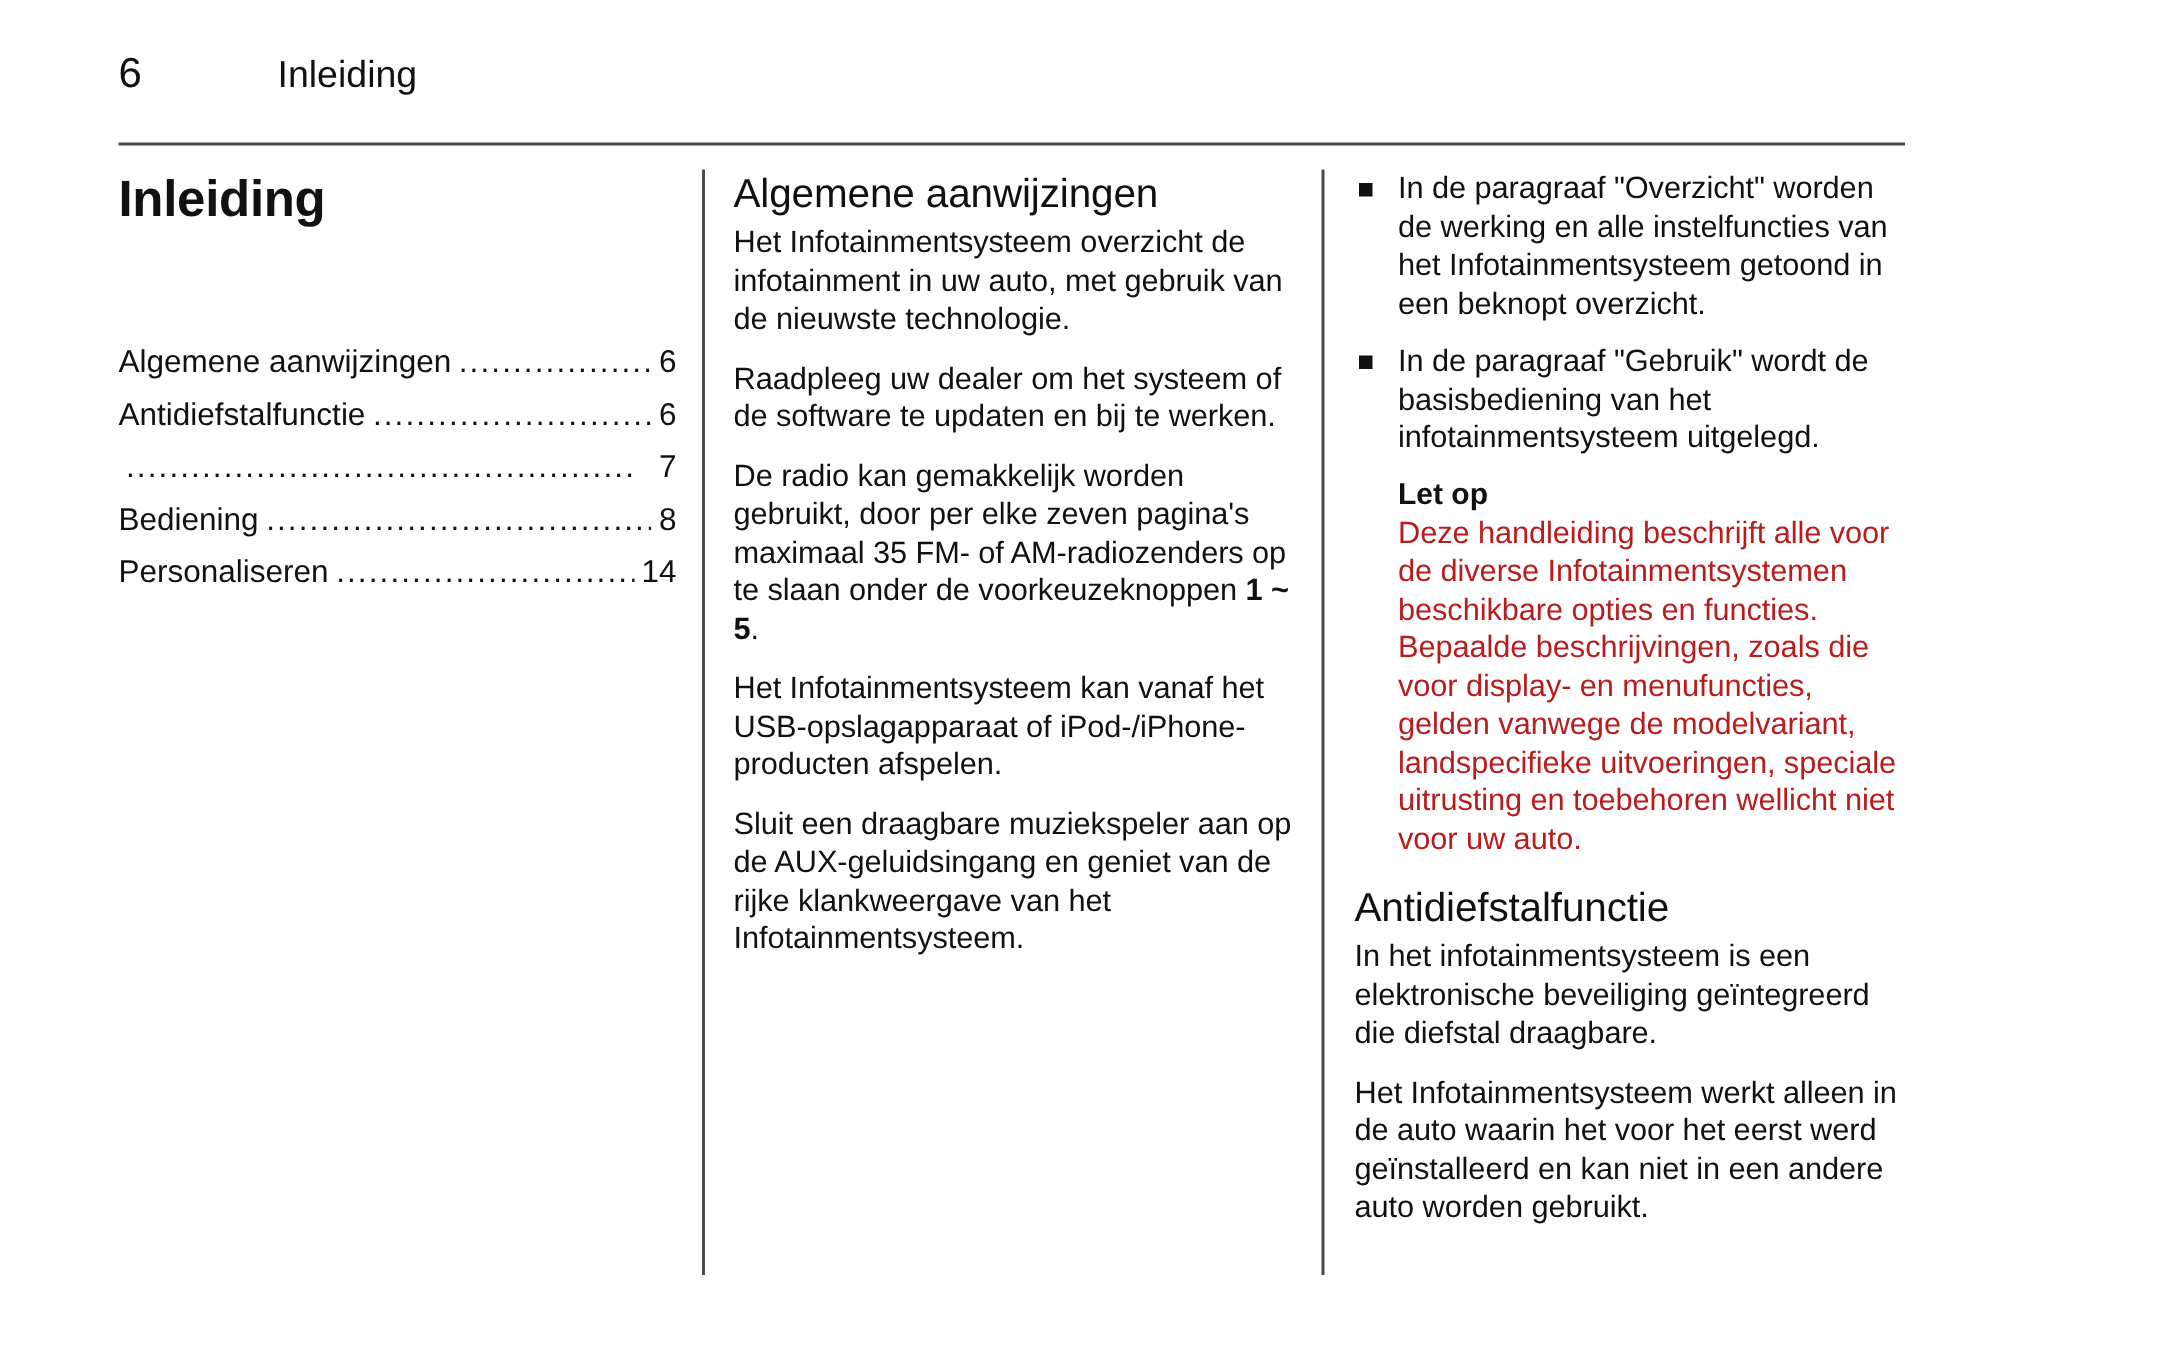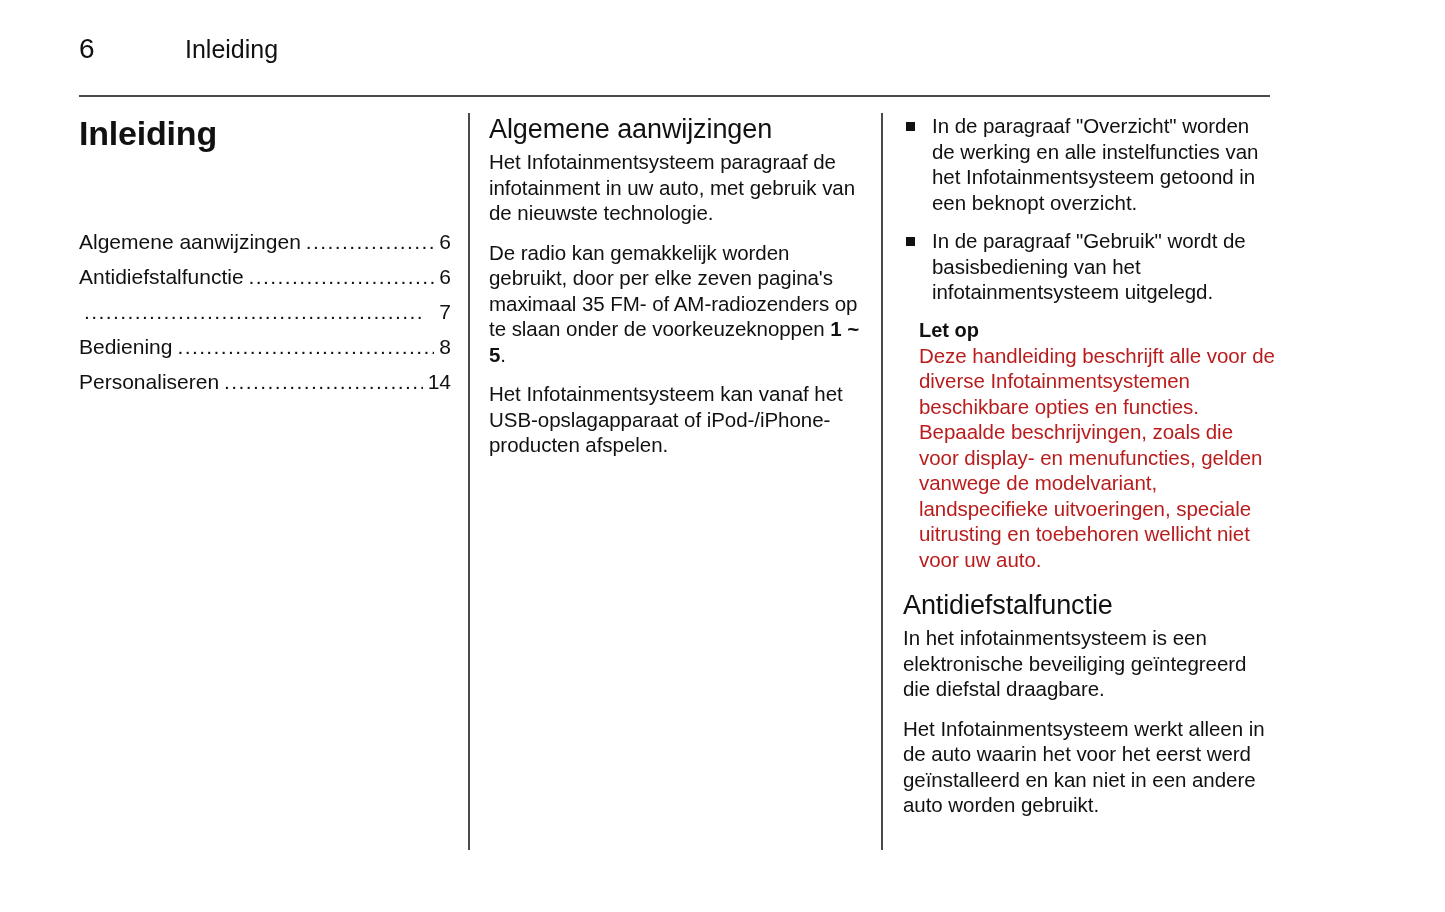--- a/index.html
+++ b/index.html
@@ -165,21 +165,21 @@
     position: absolute;
     left: 3px;
     top: 9px;
     width: 9px;
     height: 9px;
     background: #111;
   }
 
   
   .note-block {
-    margin-left: 16px;
+    margin-left: 29px;
     margin-top: 5px;
     margin-bottom: 17px;
   }
   .note-heading {
     font-size: 20px;
     font-weight: 700;
     line-height: 24px;
     color: #111;
     margin-bottom: 1px;
   }
@@ -239,25 +239,27 @@
           <span class="toc-leader">...............................................</span>
           <span class="toc-page">14</span>
         </div>
 
       </div>
     </div>
 
     <div class="col col-2">
       <h2 class="section-title">Algemene aanwijzingen</h2>
 
-      <p class="body">Het Infotainmentsysteem paragraaf de infotainment in uw auto, met gebruik van de nieuwste technologie.</p>
+      <p class="body">Het Infotainmentsysteem overzicht de infotainment in uw auto, met gebruik van de nieuwste technologie.</p>
+      <p class="body">Raadpleeg uw dealer om het systeem of de software te updaten en bij te werken.</p>
 
       <p class="body"><span>De radio kan gemakkelijk worden gebruikt, door per elke zeven pagina's maximaal 35 FM- of AM-radiozenders op te slaan onder de voorkeuzeknoppen </span><span class="b">1 ~ 5</span><span>.</span></p>
 
       <p class="body">Het Infotainmentsysteem kan vanaf het USB-opslagapparaat of iPod-/iPhone-producten afspelen.</p>
+      <p class="body">Sluit een draagbare muziekspeler aan op de AUX-geluidsingang en geniet van de rijke klankweergave van het Infotainmentsysteem.</p>
     </div>
 
     <div class="col col-3">
 
       <ul class="bullets">
         <li>
           <span class="bullet-square"></span>
           <span>In de paragraaf "Overzicht" worden de werking en alle instelfuncties van het Infotainmentsysteem getoond in een beknopt overzicht.</span>
         </li>
         <li>

